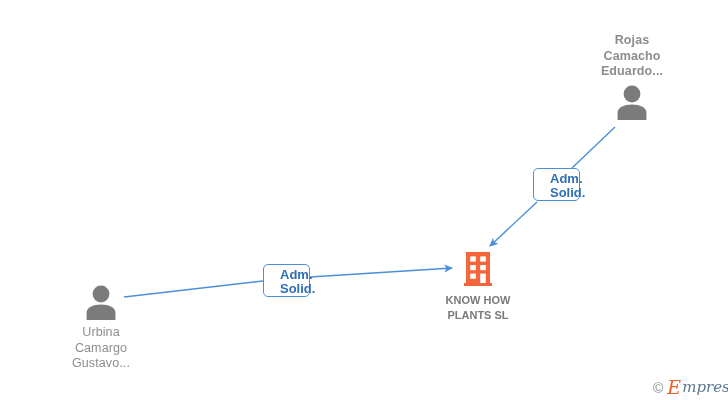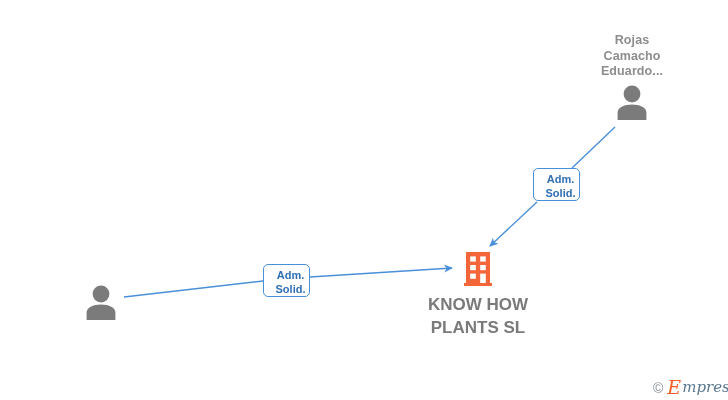--- a/index.html
+++ b/index.html
@@ -55,39 +55,39 @@
   .company-node {
     width: 160px;
     text-align: center;
   }
   .company-icon {
     display: block;
     margin: 0 auto;
   }
   .company-label {
     margin-top: 7px;
-    font-size: 17px;
-    line-height: 23px;
+    font-size: 11px;
+    line-height: 15px;
     font-weight: bold;
     color: #7a7a7a;
     white-space: pre-line;
   }
   
   .edge-label {
     position: absolute;
     box-sizing: border-box;
     background: #ffffff;
     border: 1px solid #4a90d9;
     border-radius: 5px;
     color: #2f6fb5;
-    font-size: 11px;
+    font-size: 13px;
     line-height: 14px;
     font-weight: bold;
     text-align: center;
-    padding: 3px 2px 2px 10px;
+    padding: 3px 2px 2px 16px;
     white-space: pre-line;
   }
   
   .watermark {
     position: absolute;
     display: flex;
     align-items: center;
     gap: 4px;
   }
   .watermark-copyright {
@@ -141,20 +141,23 @@
                C 25.1 20.4 31.4 23.4 31.4 28.5 L 31.4 36 Z" fill="#7b7b7b"></path>
     </svg>
   </div>
 
   <div class="node person-node label-below" style="left:26px; top:284px;">
     <svg class="person-icon" width="34" height="36" viewBox="0 0 34 36">
       <circle cx="17" cy="10" r="8.4" fill="#7b7b7b"></circle>
       <path d="M 2.6 36 L 2.6 28.5 C 2.6 23.4 8.9 20.4 17 20.4
                C 25.1 20.4 31.4 23.4 31.4 28.5 L 31.4 36 Z" fill="#7b7b7b"></path>
     </svg>
+    <div class="person-label">Urbina
+Camargo
+Gustavo...</div>
   </div>
 
   <div class="node company-node" style="left:398px; top:252px;">
     <svg class="company-icon" width="28" height="34" viewBox="0 0 28 34">
       <rect x="2" y="0" width="24" height="34" fill="#f4663a"></rect>
       <rect x="0" y="31" width="28" height="3" fill="#f4663a"></rect>
       <rect x="6.2" y="4.4" width="5.6" height="5.2" fill="#ffffff"></rect>
       <rect x="16.2" y="4.4" width="5.6" height="5.2" fill="#ffffff"></rect>
       <rect x="6.2" y="13.0" width="5.6" height="5.2" fill="#ffffff"></rect>
       <rect x="16.2" y="13.0" width="5.6" height="5.2" fill="#ffffff"></rect>

